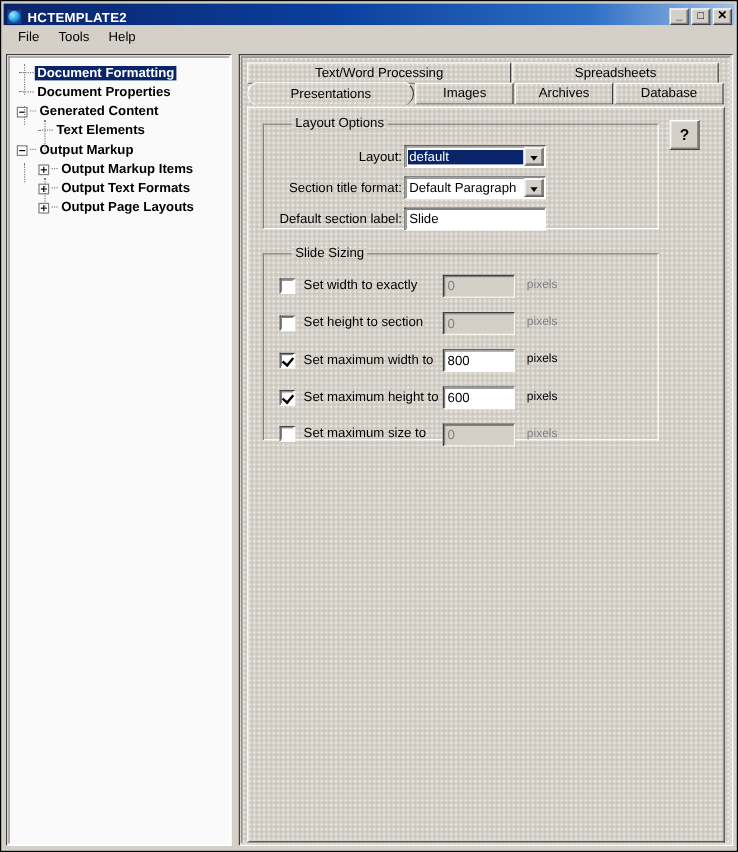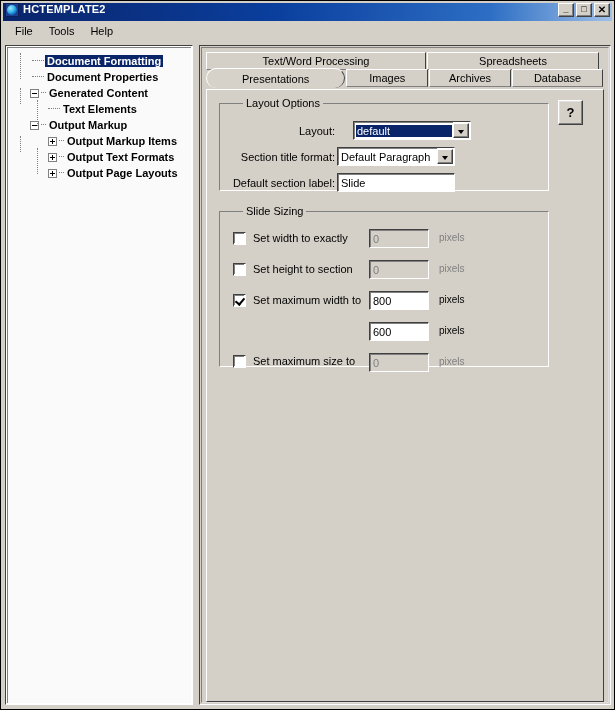--- a/index.html
+++ b/index.html
@@ -22,21 +22,21 @@
     overflow: hidden;
   }
 
   
   .titlebar {
     position: absolute;
     left: 2px; top: 2px;
     width: 609px; height: 18px;
     background: linear-gradient(to right, #0a246a 0%, #0a3f9e 45%, #2d6ec4 80%, #9fc0e8 100%);
     display: flex;
-    align-items: flex-start;
+    align-items: flex-end;
     padding: 0 1px 0 2px;
     box-sizing: border-box;
   }
   .title-icon {
     width: 14px; height: 14px;
     margin-right: 4px;
     flex: 0 0 auto;
     position: relative;
     background: #1d3f8f;
     border: 1px solid #0a1f5c;
@@ -129,21 +129,21 @@
     box-sizing: border-box;
     overflow: hidden;
   }
   .tree-inner {
     position: absolute;
     left: 1px; top: 1px; right: 1px; bottom: 1px;
     background: #fafafa;
     border-top: 1px solid #808080;
     border-left: 1px solid #808080;
     box-sizing: border-box;
-    padding: 5px 0 0 16px;
+    padding: 5px 0 0 0;
   }
   .tnode {
     position: relative;
     height: 16px;
     display: flex;
     align-items: center;
     font-size: 11px;
     font-weight: bold;
     color: #000000;
     white-space: nowrap;
@@ -574,21 +574,21 @@
       </div>
 
       <div class="tabcontent tex">
 
         <div class="helpbtn" style="left:351px; top:10px;">?</div>
 
         <div class="group" style="left:12px; top:7px; width:330px; height:94px;">
           <div class="gbox"></div>
           <div class="glabel">Layout Options</div>
 
-          <div class="frow" style="left:8px; top:24px; width:312px;gap:16px;">
+          <div class="frow" style="left:8px; top:24px; width:312px;">
             <div class="flabel" style="width:108px; margin-right:2px;">Layout:</div>
             <div class="combo focused" style="width:118px;">
               <div class="combo-field">
                 <span class="combo-val">default</span>
               </div>
               <div class="combo-arrow"></div>
             </div>
           </div>
 
           <div class="frow" style="left:8px; top:50px; width:312px;">
@@ -633,20 +633,24 @@
 
           <div class="cbrow" style="left:14px; top:86px;">
             <span class="cbox checked"></span>
             <span class="cblabel">Set maximum width to</span>
           </div>
           <div class="textbox" style="position:absolute; left:150px; top:86px; width:60px;">
             <span class="tin">800</span>
           </div>
           <div class="unit" style="left:220px; top:89px;">pixels</div>
 
+          <div class="cbrow" style="left:14px; top:117px;">
+            <span class="cbox checked"></span>
+            <span class="cblabel">Set maximum height to</span>
+          </div>
           <div class="textbox" style="position:absolute; left:150px; top:117px; width:60px;">
             <span class="tin">600</span>
           </div>
           <div class="unit" style="left:220px; top:120px;">pixels</div>
 
           <div class="cbrow" style="left:14px; top:147px;">
             <span class="cbox"></span>
             <span class="cblabel">Set maximum size to</span>
           </div>
           <div class="textbox disabled" style="position:absolute; left:150px; top:148px; width:60px;">

